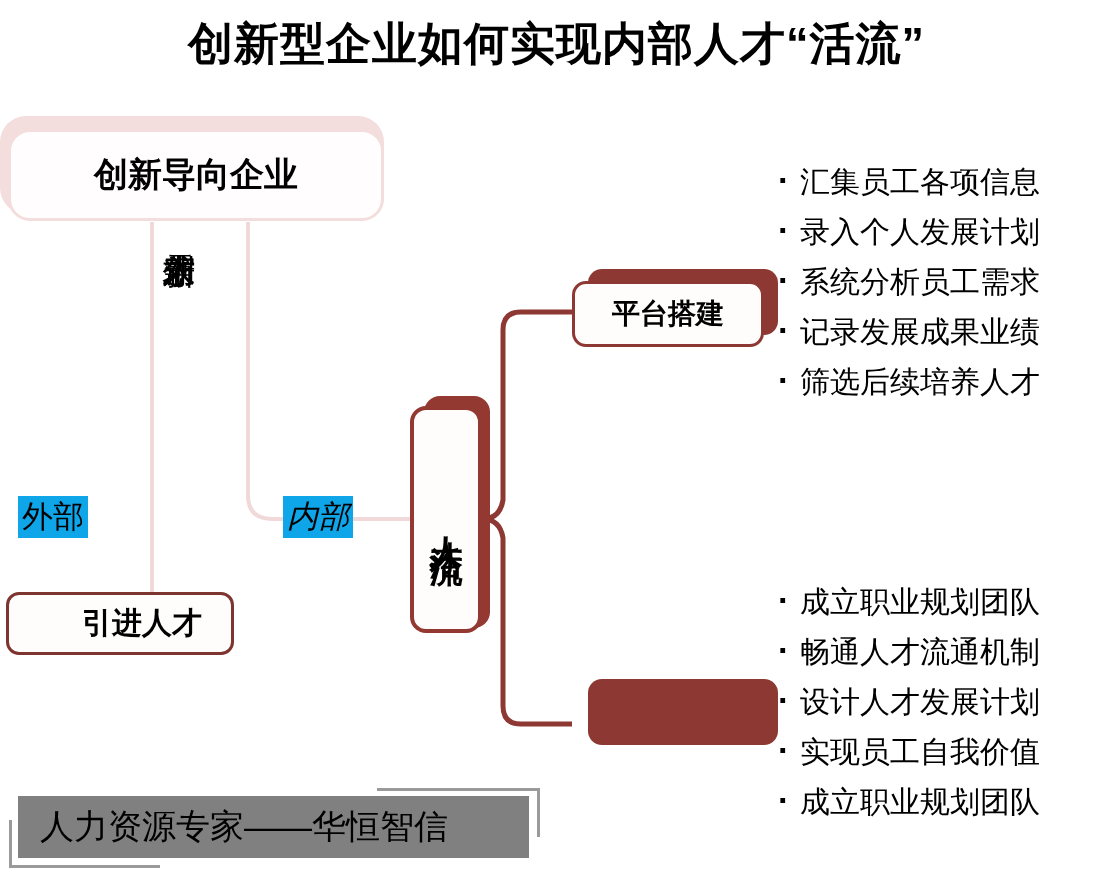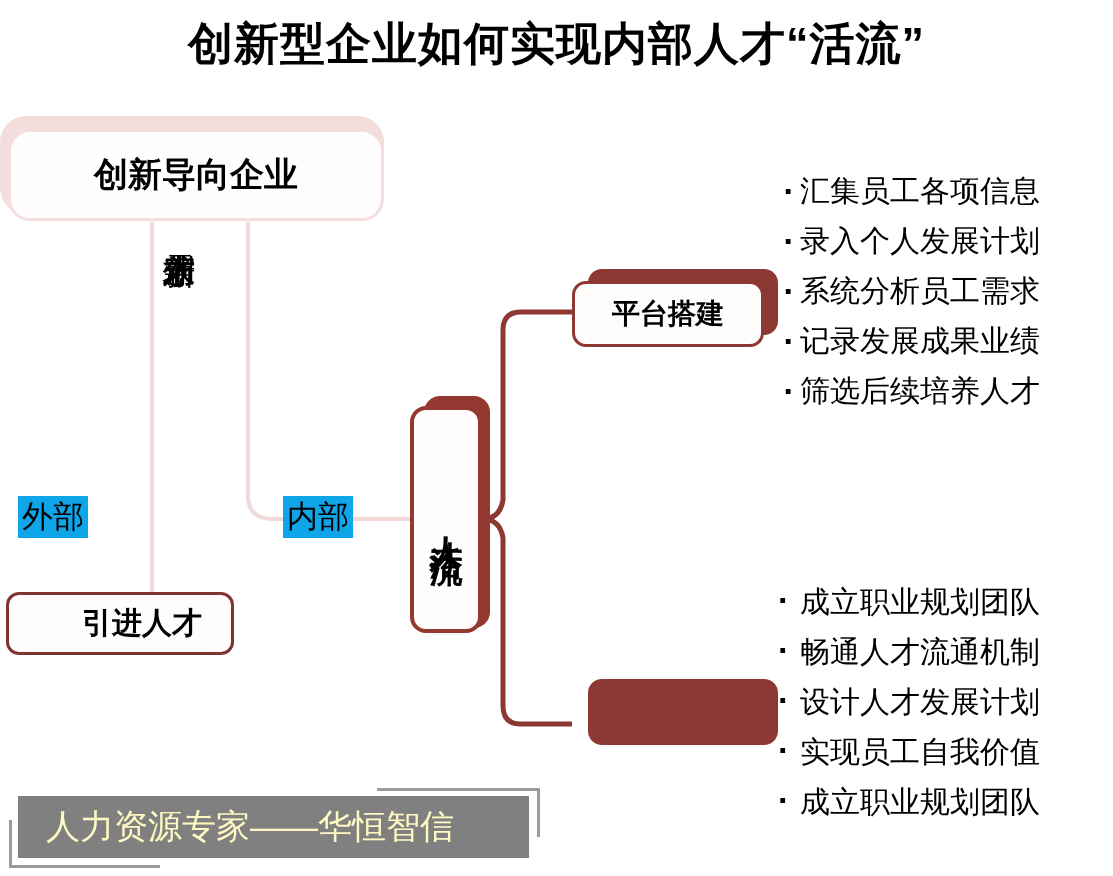--- a/index.html
+++ b/index.html
@@ -125,32 +125,32 @@
   }
   .flabel{
     position:absolute;
     font-size:31px;
     background:#0ea5e9;
     padding:0 4px;
     z-index:6;
     white-space:nowrap;
   }
   .label-external{left:18px;top:496px;}
-  .label-internal{left:283px;top:496px;}
+  .label-internal{left:283px;top:496px;font-style:italic;}
 
   
   .bullets{
     position:absolute;
     left:778px;
     width:335px;
     font-size:30px;
     line-height:49px;
     z-index:6;
   }
-  .bullets-top{top:168px;font-family:Liberation Mono, monospace;}
+  .bullets-top{top:156px;}
   .bullets-bottom{top:576px;}
   .bullets li{
     list-style:none;
     white-space:nowrap;
   }
   .bullets ul{margin:0;padding:0;}
   .bullets li::before{
     content:"\00B7";
     display:inline-block;
     width:22px;
@@ -160,23 +160,23 @@
   }
 
   
   .footer-wrap{position:absolute;left:0;top:782px;width:570px;height:94px;z-index:7;}
   .footer-bar{
     position:absolute;left:18px;top:14px;width:511px;height:62px;
     background:#808080;
     display:flex;align-items:center;
   }
   .footer-text{
-    color:#fef9c3;
+    color:#000000;
     font-size:34px;
-    padding-left:28px;
+    padding-left:22px;
     white-space:nowrap;
   }
   .bracket-bl{
     position:absolute;left:9px;top:38px;width:148px;height:45px;
     border-left:3px solid #9a9a9a;
     border-bottom:3px solid #9a9a9a;
   }
   .bracket-tr{
     position:absolute;left:377px;top:6px;width:160px;height:46px;
     border-right:3px solid #9a9a9a;

